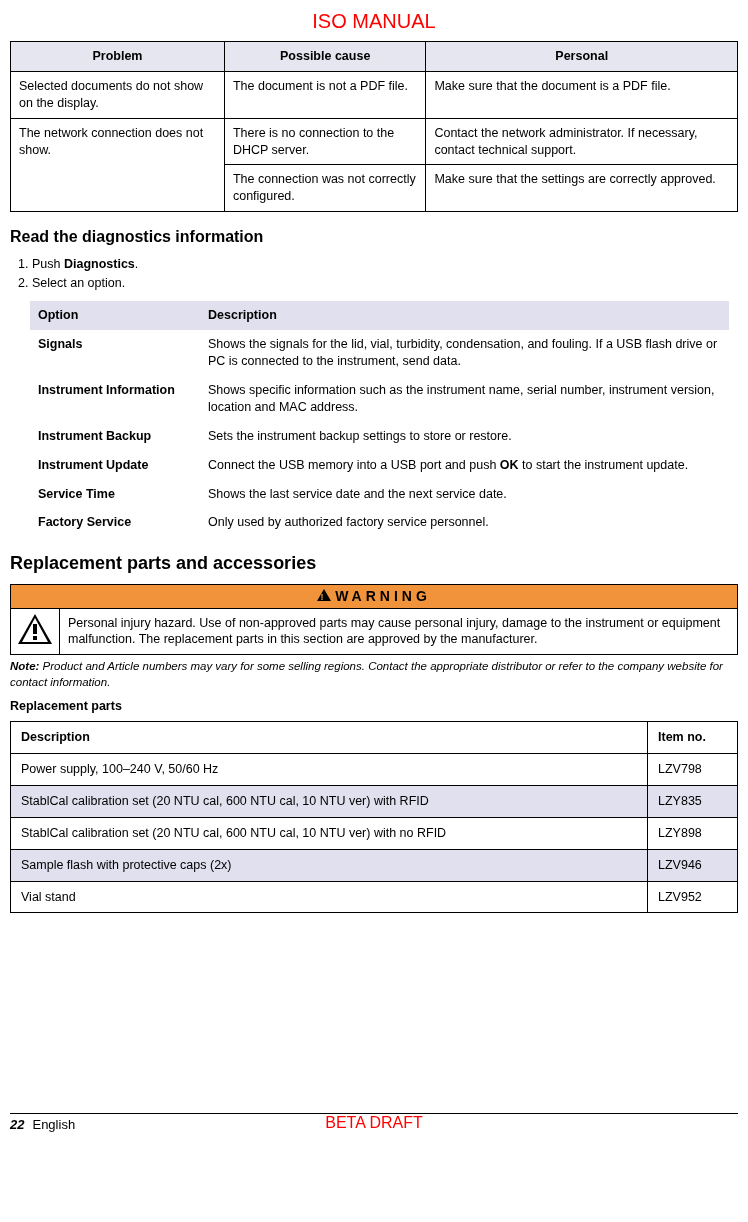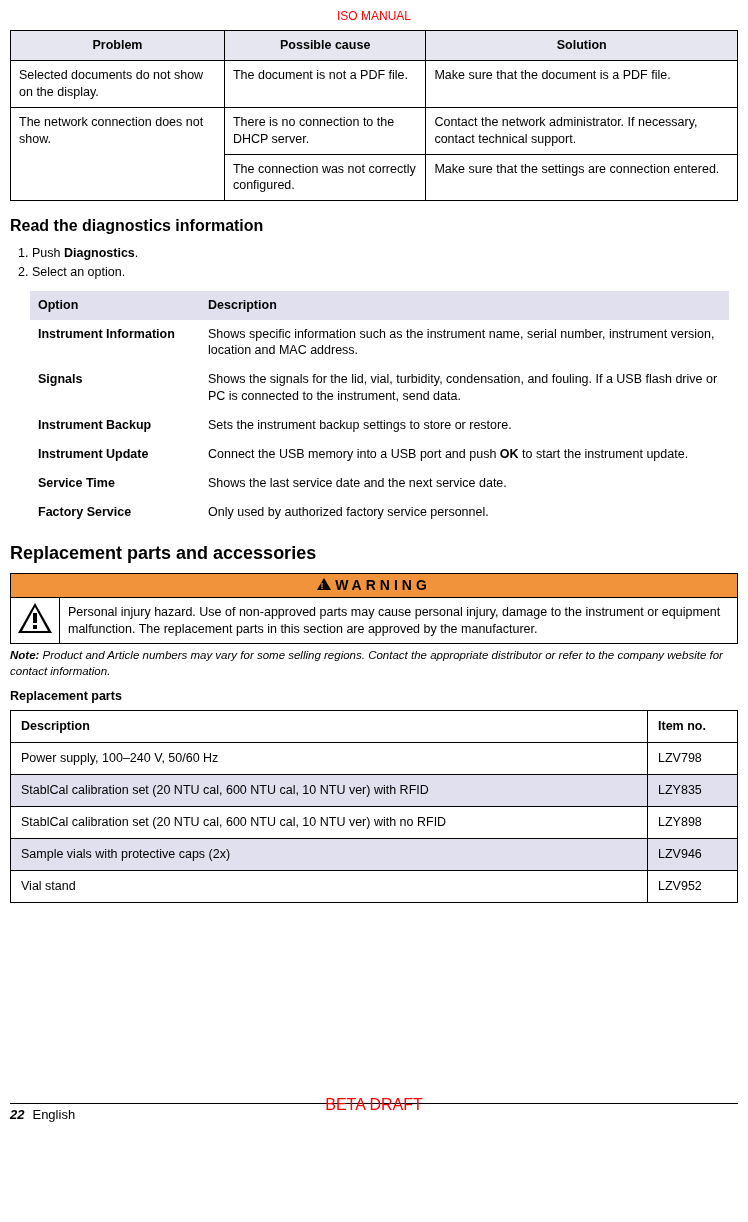--- a/index.html
+++ b/index.html
@@ -9,21 +9,21 @@
     margin: 0;
     padding: 8px 10px 10px 10px;
     width: 748px;
     color: #000;
     background: #fff;
     line-height: 1.35;
   }
   .header-top {
     text-align: center;
     color: #ff0000;
-    font-size: 12px;
+    font-size: 20px;
     margin-bottom: 6px;
   }
   table.tbl1 {
     border-collapse: collapse;
     width: 100%;
     margin-bottom: 14px;
   }
   table.tbl1 th, table.tbl1 td {
     border: 1px solid #000;
     padding: 6px 8px;
@@ -148,79 +148,79 @@
     align-items: baseline;
   }
   .page-num { font-weight: bold; font-style: italic; font-size: 13px; }
   .lang { font-size: 13px; margin-left: 8px;}
   .beta {
     color: #ff0000;
     font-size: 16px;
     position: absolute;
     left: 50%;
     transform: translateX(-50%);
-    bottom: 8px;
+    bottom: 0;
   }
   .bold { font-weight: bold; }
   .tri-icon {
     display: inline-block;
     vertical-align: middle;
   }
 </style>
 </head>
 <body>
 
 <div class="header-top">ISO MANUAL</div>
 
 <table class="tbl1">
   <tbody>
       <tr>
     <th>Problem</th>
     <th>Possible cause</th>
-    <th>Solution</th>
+    <th>Personal</th>
   </tr>
   <tr>
     <td>Selected documents do not show on the display.</td>
     <td>The document is not a PDF file.</td>
     <td>Make sure that the document is a PDF file.</td>
   </tr>
   <tr>
     <td rowspan="2">The network connection does not show.</td>
     <td>There is no connection to the DHCP server.</td>
     <td>Contact the network administrator. If necessary, contact technical support.</td>
   </tr>
   <tr>
     <td>The connection was not correctly configured.</td>
-    <td>Make sure that the settings are connection entered.</td>
+    <td>Make sure that the settings are correctly approved.</td>
   </tr>
 </tbody>
   </table>
 
 <h3 class="section">Read the diagnostics information</h3>
 
 <ol class="steps">
   <li>
     <span>Push </span><span class="bold">Diagnostics</span><span>.</span>
   </li>
   <li>Select an option.</li>
 </ol>
 
 <table class="tbl2">
   <tbody>
       <tr>
     <th>Option</th>
     <th>Description</th>
   </tr>
   <tr>
+    <td class="opt">Signals</td>
+    <td>Shows the signals for the lid, vial, turbidity, condensation, and fouling. If a USB flash drive or PC is connected to the instrument, send data.</td>
+  </tr>
+  <tr>
     <td class="opt">Instrument Information</td>
     <td>Shows specific information such as the instrument name, serial number, instrument version, location and MAC address.</td>
-  </tr>
-  <tr>
-    <td class="opt">Signals</td>
-    <td>Shows the signals for the lid, vial, turbidity, condensation, and fouling. If a USB flash drive or PC is connected to the instrument, send data.</td>
   </tr>
   <tr>
     <td class="opt">Instrument Backup</td>
     <td>Sets the instrument backup settings to store or restore.</td>
   </tr>
   <tr>
     <td class="opt">Instrument Update</td>
     <td><span>Connect the USB memory into a USB port and push </span><span class="bold">OK</span><span> to start the instrument update.</span></td>
   </tr>
   <tr>
@@ -277,21 +277,21 @@
   </tr>
   <tr class="shade">
     <td>StablCal calibration set (20 NTU cal, 600 NTU cal, 10 NTU ver) with RFID</td>
     <td>LZY835</td>
   </tr>
   <tr>
     <td>StablCal calibration set (20 NTU cal, 600 NTU cal, 10 NTU ver) with no RFID</td>
     <td>LZY898</td>
   </tr>
   <tr class="shade">
-    <td>Sample vials with protective caps (2x)</td>
+    <td>Sample flash with protective caps (2x)</td>
     <td>LZV946</td>
   </tr>
   <tr>
     <td>Vial stand</td>
     <td>LZV952</td>
   </tr>
 </tbody>
   </table>
 
 <div class="footer">

